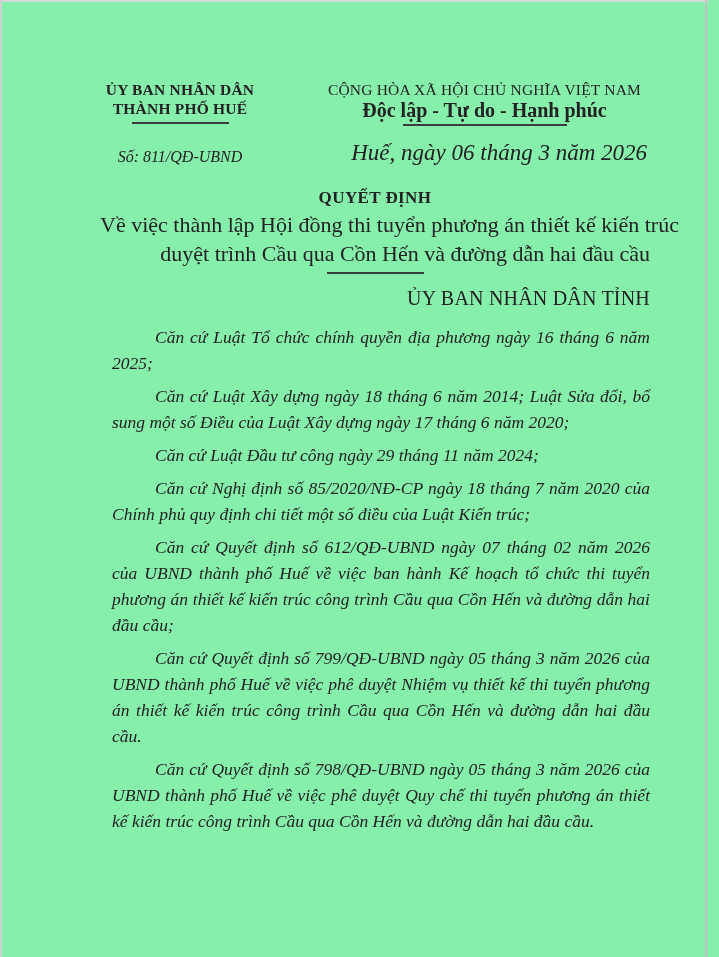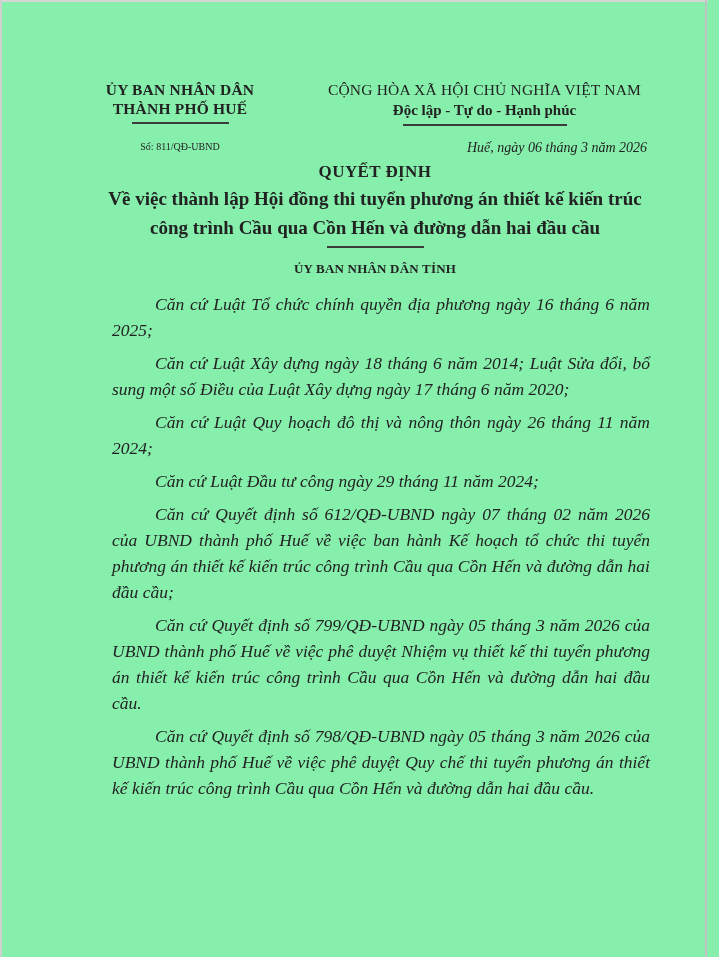--- a/index.html
+++ b/index.html
@@ -42,77 +42,80 @@
   .rule {
     height: 0;
     border-bottom: 2px solid #3b3b3b;
     margin: 4px auto 0;
   }
   .rule-left  { width: 97px; }
   .rule-right { width: 164px; }
   .rule-title { width: 97px; margin-top: 6px; }
 
   .doc-number {
-    margin-top: 17px;
-    font-size: 10px;
+    margin-top: 24px;
+    font-size: 16px;
     white-space: nowrap;
+    font-style: italic;
   }
 
   .header-right {
     width: 345px;
     margin-left: auto;
     margin-right: 62px;
     text-align: center;
   }
   .header-right .line1 {
     font-weight: normal;
     font-size: 15.5px;
     line-height: 20px;
     white-space: nowrap;
     letter-spacing: 0.2px;
   }
   .header-right .line2 {
     font-weight: bold;
-    font-size: 15px;
+    font-size: 20px;
     line-height: 20px;
     white-space: nowrap;
   }
   .date-line {
     margin-top: 14px;
     margin-left: auto;
     width: fit-content;
     padding-right: 10px;
     font-style: italic;
-    font-size: 14px;
+    font-size: 23px;
     white-space: nowrap;
   }
 
   .title-block {
-    margin-top: 6px;
+    margin-top: 22px;
     margin-left: 100px;
     margin-right: 69px;
     text-align: center;
   }
   .doc-type {
     font-weight: bold;
     font-size: 17px;
     letter-spacing: 0.4px;
   }
   .doc-subject {
-    font-weight: bold;
-    font-size: 19px;
+    font-weight: normal;
+    font-size: 22px;
     line-height: 24px;
     margin-top: 5px;
     white-space: nowrap;
+    text-align: right;
   }
   .issuer {
-    font-weight: bold;
-    font-size: 13px;
+    font-weight: normal;
+    font-size: 20px;
     margin-top: 13px;
     letter-spacing: 0.2px;
+    text-align: right;
   }
 
   .body-text {
     margin: 14px 69px 0 100px;
     text-align: justify;
     font-style: italic;
     font-size: 17.5px;
     line-height: 26px;
   }
   .body-text p {
@@ -145,30 +148,30 @@
         <div class="line2">Độc lập - Tự do - Hạnh phúc</div>
         <div class="rule rule-right"></div>
         <div class="date-line">Huế, ngày 06 tháng 3 năm 2026</div>
       </div>
 
     </div>
 
     <div class="title-block">
       <div class="doc-type">QUYẾT ĐỊNH</div>
       <div class="doc-subject">Về việc thành lập Hội đồng thi tuyển phương án thiết kế kiến trúc</div>
-      <div class="doc-subject">công trình Cầu qua Cồn Hến và đường dẫn hai đầu cầu</div>
+      <div class="doc-subject">duyệt trình Cầu qua Cồn Hến và đường dẫn hai đầu cầu</div>
       <div class="rule rule-title"></div>
       <div class="issuer">ỦY BAN NHÂN DÂN TỈNH</div>
     </div>
 
     <div class="body-text">
       <p>Căn cứ Luật Tổ chức chính quyền địa phương ngày 16 tháng 6 năm 2025;</p>
       <p>Căn cứ Luật Xây dựng ngày 18 tháng 6 năm 2014; Luật Sửa đổi, bổ sung một số Điều của Luật Xây dựng ngày 17 tháng 6 năm 2020;</p>
-      <p>Căn cứ Luật Quy hoạch đô thị và nông thôn ngày 26 tháng 11 năm 2024;</p>
       <p>Căn cứ Luật Đầu tư công ngày 29 tháng 11 năm 2024;</p>
+      <p>Căn cứ Nghị định số 85/2020/NĐ-CP ngày 18 tháng 7 năm 2020 của Chính phủ quy định chi tiết một số điều của Luật Kiến trúc;</p>
       <p>Căn cứ Quyết định số 612/QĐ-UBND ngày 07 tháng 02 năm 2026 của UBND thành phố Huế về việc ban hành Kế hoạch tổ chức thi tuyển phương án thiết kế kiến trúc công trình Cầu qua Cồn Hến và đường dẫn hai đầu cầu;</p>
       <p>Căn cứ Quyết định số 799/QĐ-UBND ngày 05 tháng 3 năm 2026 của UBND thành phố Huế về việc phê duyệt Nhiệm vụ thiết kế thi tuyển phương án thiết kế kiến trúc công trình Cầu qua Cồn Hến và đường dẫn hai đầu cầu.</p>
       <p>Căn cứ Quyết định số 798/QĐ-UBND ngày 05 tháng 3 năm 2026 của UBND thành phố Huế về việc phê duyệt Quy chế thi tuyển phương án thiết kế kiến trúc công trình Cầu qua Cồn Hến và đường dẫn hai đầu cầu.</p>
 
     </div>
 
   </div>
 </div>
 
 </body></html>

